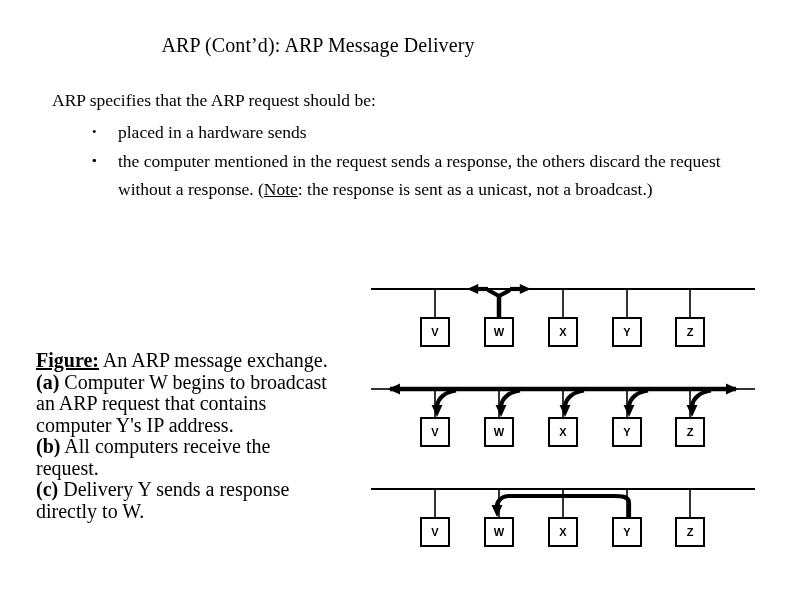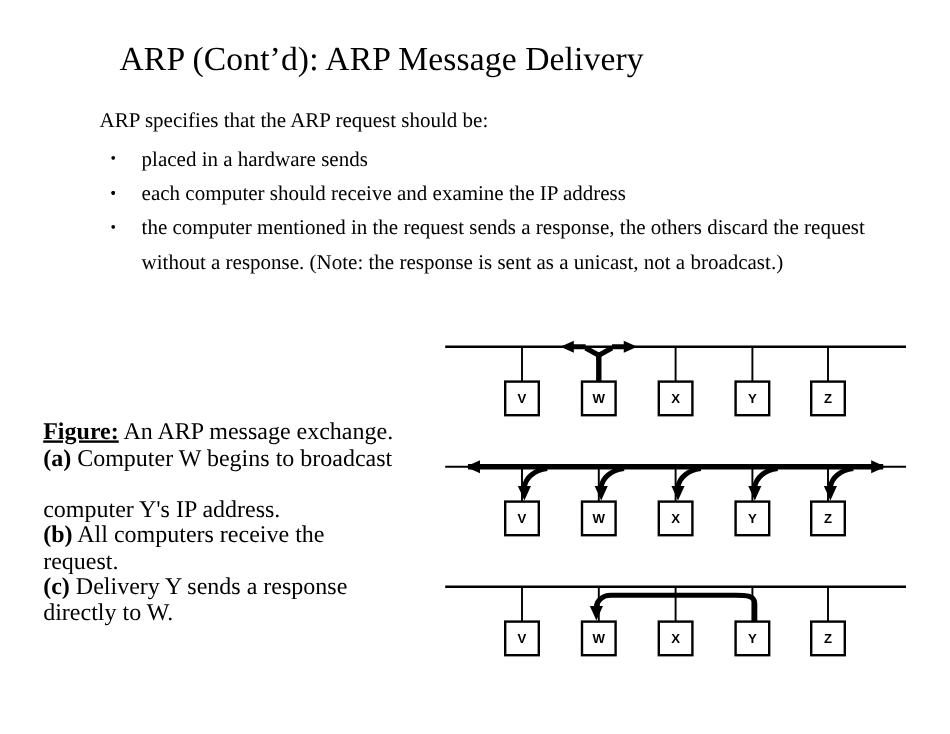--- a/index.html
+++ b/index.html
@@ -23,33 +23,32 @@
     height: 612px;
   }
 
   
   #slide-title {
     position: absolute;
     left: 0;
     top: 34px;
     width: 636px;
     text-align: center;
-    font-size: 28px;
+    font-size: 20px;
     font-weight: normal;
     letter-spacing: 0.1px;
   }
 
   
   #body-intro {
     position: absolute;
     left: 52px;
     top: 89px;
     font-size: 17.5px;
     line-height: 22px;
-    margin-left: 31px;
   }
 
   #bullet-list {
     position: absolute;
     left: 52px;
     top: 118px;
     width: 690px;
     margin: 0;
     padding: 0;
     list-style: none;
@@ -61,21 +60,21 @@
     line-height: 28.5px;
     margin: 0;
   }
   #bullet-list li .bullet-dot {
     position: absolute;
     left: 40px;
     top: 0;
     font-size: 13px;
     line-height: 28.5px;
   }
-  .u { }
+  .u { text-decoration: underline; }
 
   
   #figure-caption {
     position: absolute;
     left: 36px;
     top: 350px;
     width: 300px;
     font-size: 20px;
     line-height: 21.5px;
   }
@@ -121,35 +120,34 @@
   <ul id="bullet-list">
     <li>
       <span class="bullet-dot">•</span>
       <span>placed in a hardware sends</span>
     </li>
     <li>
       <span class="bullet-dot">•</span>
     </li>
     <li>
       <span class="bullet-dot">•</span>
-      <span>each computer should receive and examine the IP address</span>
     </li>
     <li>
       <span class="bullet-dot">•</span>
       <span>
         <span>the computer mentioned in the request sends a response, the others discard the request without a response. (</span><span class="u">Note</span><span>: the response is sent as a unicast, not a broadcast.)</span>
       </span>
     </li>
   </ul>
 
   <div id="figure-caption">
     <span class="cap-label">Figure:</span>
     <span>An ARP message exchange.</span><br>
     <span class="part">(a)</span><span> Computer W begins to broadcast</span><br>
-    <br>
+    <span>an ARP request that contains</span><br>
     <span>computer Y's IP address.</span><br>
     <span class="part">(b)</span><span> All computers receive the request.</span><br>
     <span class="part">(c)</span><span> Delivery Y sends a response</span><br>
     <span>directly to W.</span>
   </div>
 
   <div class="panel" id="panel-a">
     <svg id="svg-a" viewBox="0 0 412 90" xmlns="http://www.w3.org/2000/svg">
         <line x1="11" y1="11" x2="395" y2="11" stroke="#000000" stroke-width="2.2"></line>
         <line x1="75" y1="11" x2="75" y2="40" stroke="#000000" stroke-width="1.6"></line>

